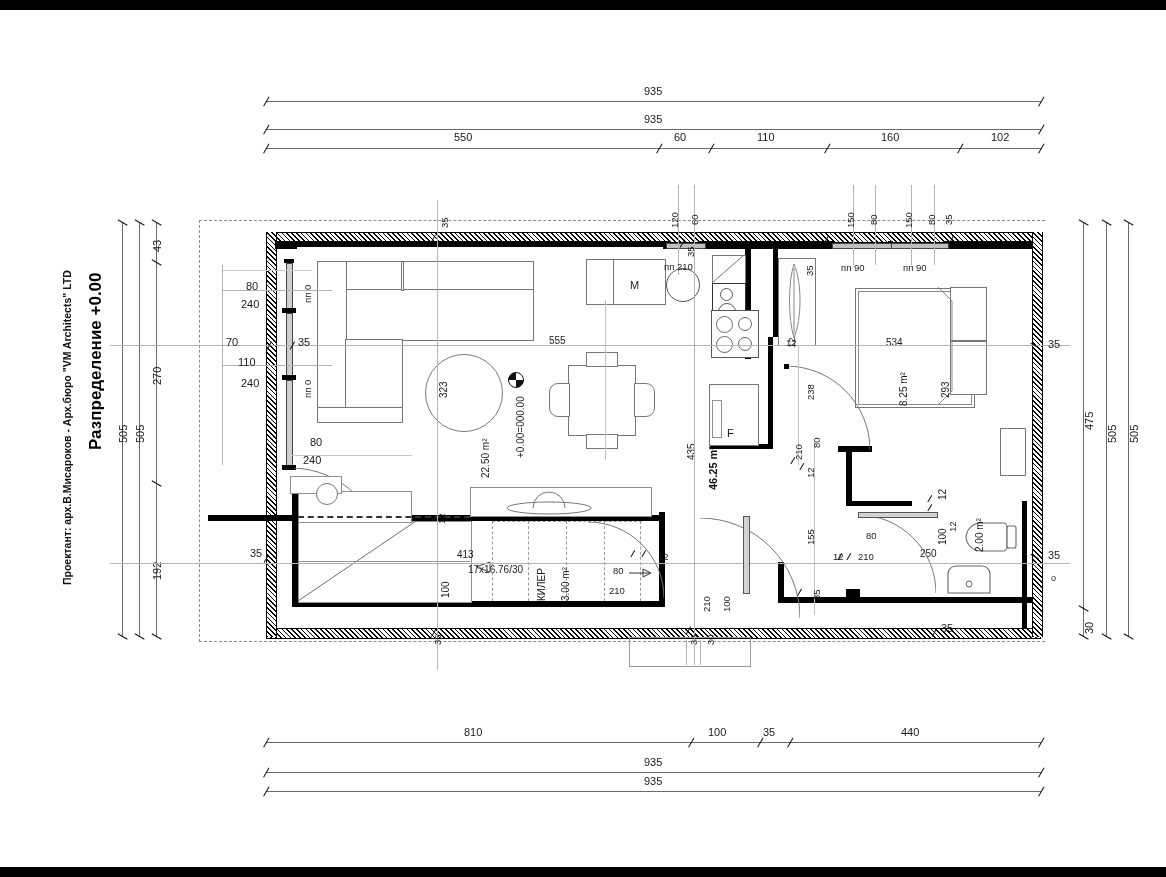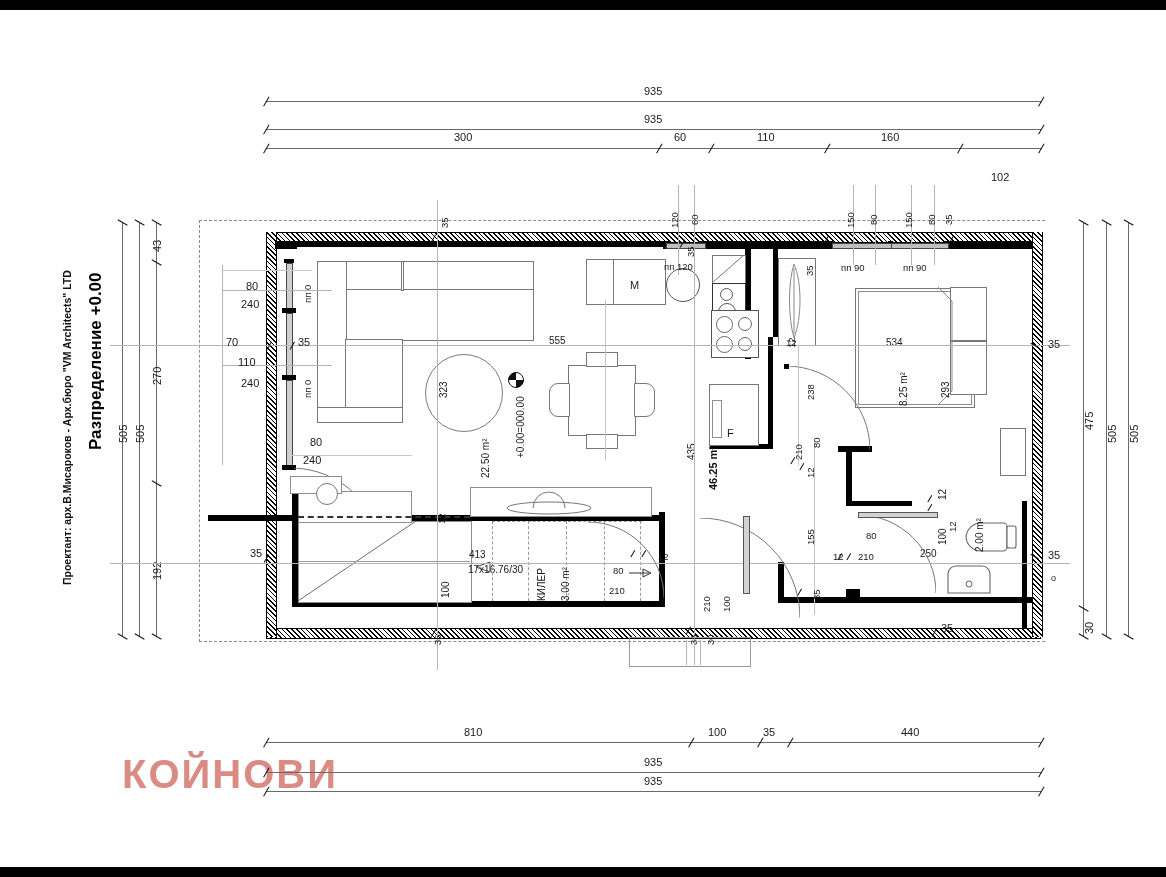--- a/index.html
+++ b/index.html
@@ -37,44 +37,43 @@
 <body>
 
 <div id="sheet">
 
   <div class="wall" style="left:0;top:0;width:1166px;height:10px;"></div>
   <div class="wall" style="left:0;top:867px;width:1166px;height:10px;"></div>
 
   <div class="title rot90" style="left:86px;top:450px;font-size:17px;">Разпределение +0.00</div>
   <div class="txt rot90" style="left:62px;top:585px;font-size:10.5px;font-weight:bold;">Проектант:  арх.В.Мисароков - Арх.бюро "VM Architects" LTD</div>
 
-  <div class="wm" style="left:122px;top:752px;font-size:40px;">КОЙНОВИ</div>
 
   <div class="dline" style="left:266px;top:101px;width:775px;"></div>
   <div class="tick" style="left:261px;top:101px;"></div>
   <div class="tick" style="left:1036px;top:101px;"></div>
   <div class="txt dim" style="left:644px;top:86px;">935</div>
 
   <div class="dline" style="left:266px;top:129px;width:775px;"></div>
   <div class="tick" style="left:261px;top:129px;"></div>
   <div class="tick" style="left:1036px;top:129px;"></div>
   <div class="txt dim" style="left:644px;top:114px;">935</div>
 
   <div class="dline" style="left:266px;top:148px;width:775px;"></div>
   <div class="tick" style="left:261px;top:148px;"></div>
   <div class="tick" style="left:654px;top:148px;"></div>
   <div class="tick" style="left:706px;top:148px;"></div>
   <div class="tick" style="left:822px;top:148px;"></div>
   <div class="tick" style="left:955px;top:148px;"></div>
   <div class="tick" style="left:1036px;top:148px;"></div>
-  <div class="txt dim" style="left:454px;top:132px;">300</div>
+  <div class="txt dim" style="left:454px;top:132px;">550</div>
   <div class="txt dim" style="left:674px;top:132px;">60</div>
   <div class="txt dim" style="left:757px;top:132px;">110</div>
   <div class="txt dim" style="left:881px;top:132px;">160</div>
-  <div class="txt dim" style="left:991px;top:132px;margin-top:40px;">102</div>
+  <div class="txt dim" style="left:991px;top:132px;">102</div>
 
   <div class="dline" style="left:266px;top:742px;width:775px;"></div>
   <div class="tick" style="left:261px;top:742px;"></div>
   <div class="tick" style="left:686px;top:742px;"></div>
   <div class="tick" style="left:755px;top:742px;"></div>
   <div class="tick" style="left:785px;top:742px;"></div>
   <div class="tick" style="left:1036px;top:742px;"></div>
   <div class="txt dim" style="left:464px;top:727px;">810</div>
   <div class="txt dim" style="left:708px;top:727px;">100</div>
   <div class="txt dim" style="left:763px;top:727px;">35</div>
@@ -303,21 +302,21 @@
   <div class="furn2" style="left:298px;top:521px;width:172px;height:80px;"></div>
   <div class="abs" style="left:298px;top:521px;width:172px;height:80px;">
     <svg width="172" height="80">
         <line x1="0" y1="80" x2="118" y2="0" stroke="#6f6f6f" stroke-width="1"></line>
       </svg>
   </div>
   <div class="thin" style="left:298px;top:561px;width:172px;height:1px;background:#9a9a9a;"></div>
   <div class="furn2" style="left:298px;top:491px;width:112px;height:30px;"></div>
   <div class="dashh" style="left:298px;top:516px;width:172px;border-top:2px dashed #333;"></div>
 
-  <div class="txt dim10" style="left:457px;top:550px;margin-left:12px;">413</div>
+  <div class="txt dim10" style="left:457px;top:550px;">413</div>
   <div class="txt dim10" style="left:468px;top:565px;">17x16.76/30</div>
   <div class="txt dim10 rot90" style="left:441px;top:598px;">100</div>
   <div class="abs" style="left:474px;top:561px;width:18px;height:12px;">
     <svg width="18" height="12">
         <path d="M2,6 L16,1 L16,11 Z" fill="none" stroke="#444" stroke-width="1"></path>
       </svg>
   </div>
 
   <div class="dash" style="left:492px;top:521px;height:80px;"></div>
   <div class="dash" style="left:528px;top:521px;height:80px;"></div>
@@ -377,21 +376,21 @@
   <div class="txt dim9 rot90" style="left:670px;top:228px;">120</div>
   <div class="txt dim9 rot90" style="left:690px;top:225px;">60</div>
   <div class="txt dim9 rot90" style="left:686px;top:257px;">35</div>
   <div class="txt dim9 rot90" style="left:805px;top:276px;">35</div>
   <div class="txt dim9 rot90" style="left:846px;top:228px;">150</div>
   <div class="txt dim9 rot90" style="left:869px;top:225px;">80</div>
   <div class="txt dim9 rot90" style="left:904px;top:228px;">150</div>
   <div class="txt dim9 rot90" style="left:927px;top:225px;">80</div>
   <div class="txt dim9 rot90" style="left:944px;top:225px;">35</div>
 
-  <div class="txt dim9" style="left:664px;top:262px;">пп 120</div>
+  <div class="txt dim9" style="left:664px;top:262px;">пп 210</div>
   <div class="txt dim9" style="left:841px;top:263px;">пп 90</div>
   <div class="txt dim9" style="left:903px;top:263px;">пп 90</div>
 
   <div class="txt dim" style="left:1048px;top:339px;">35</div>
   <div class="txt dim" style="left:1048px;top:550px;">35</div>
   <div class="txt dim" style="left:1051px;top:574px;font-size:9px;">o</div>
   <div class="txt dim" style="left:941px;top:623px;">35</div>
 
   <div class="txt dim9 rot90" style="left:787px;top:348px;">12</div>
   <div class="txt dim9 rot90" style="left:806px;top:400px;">238</div>

